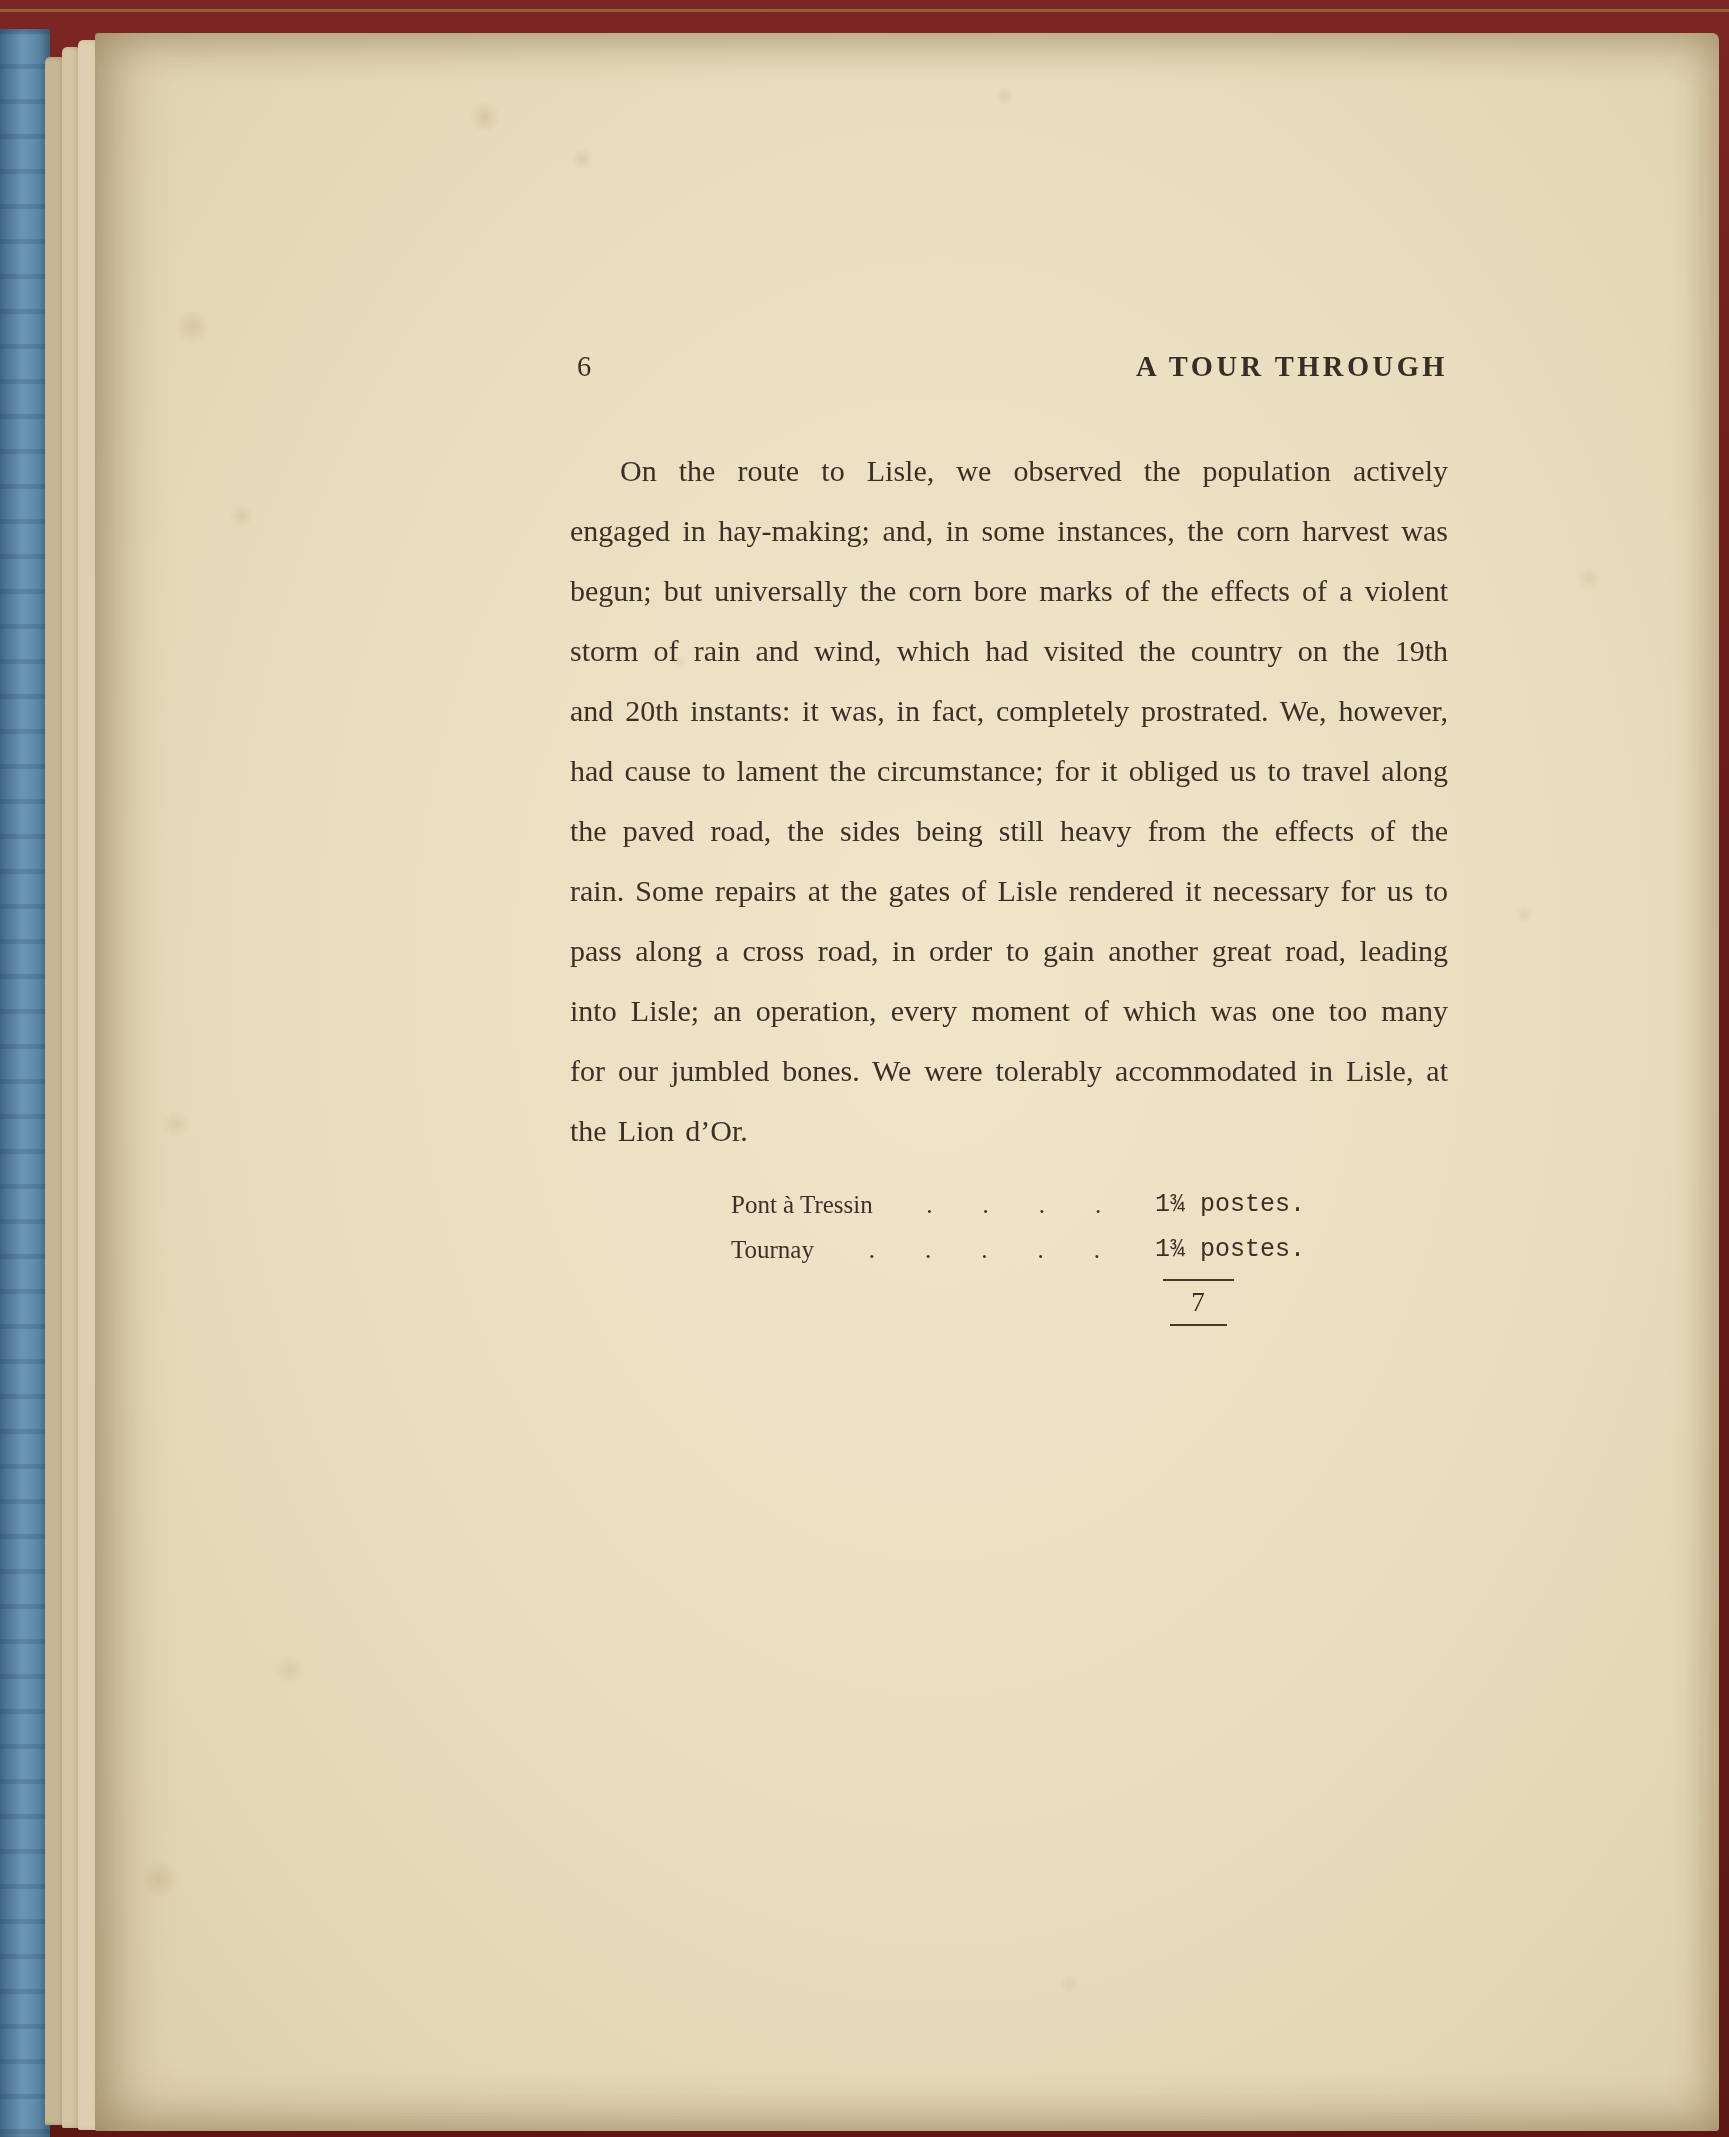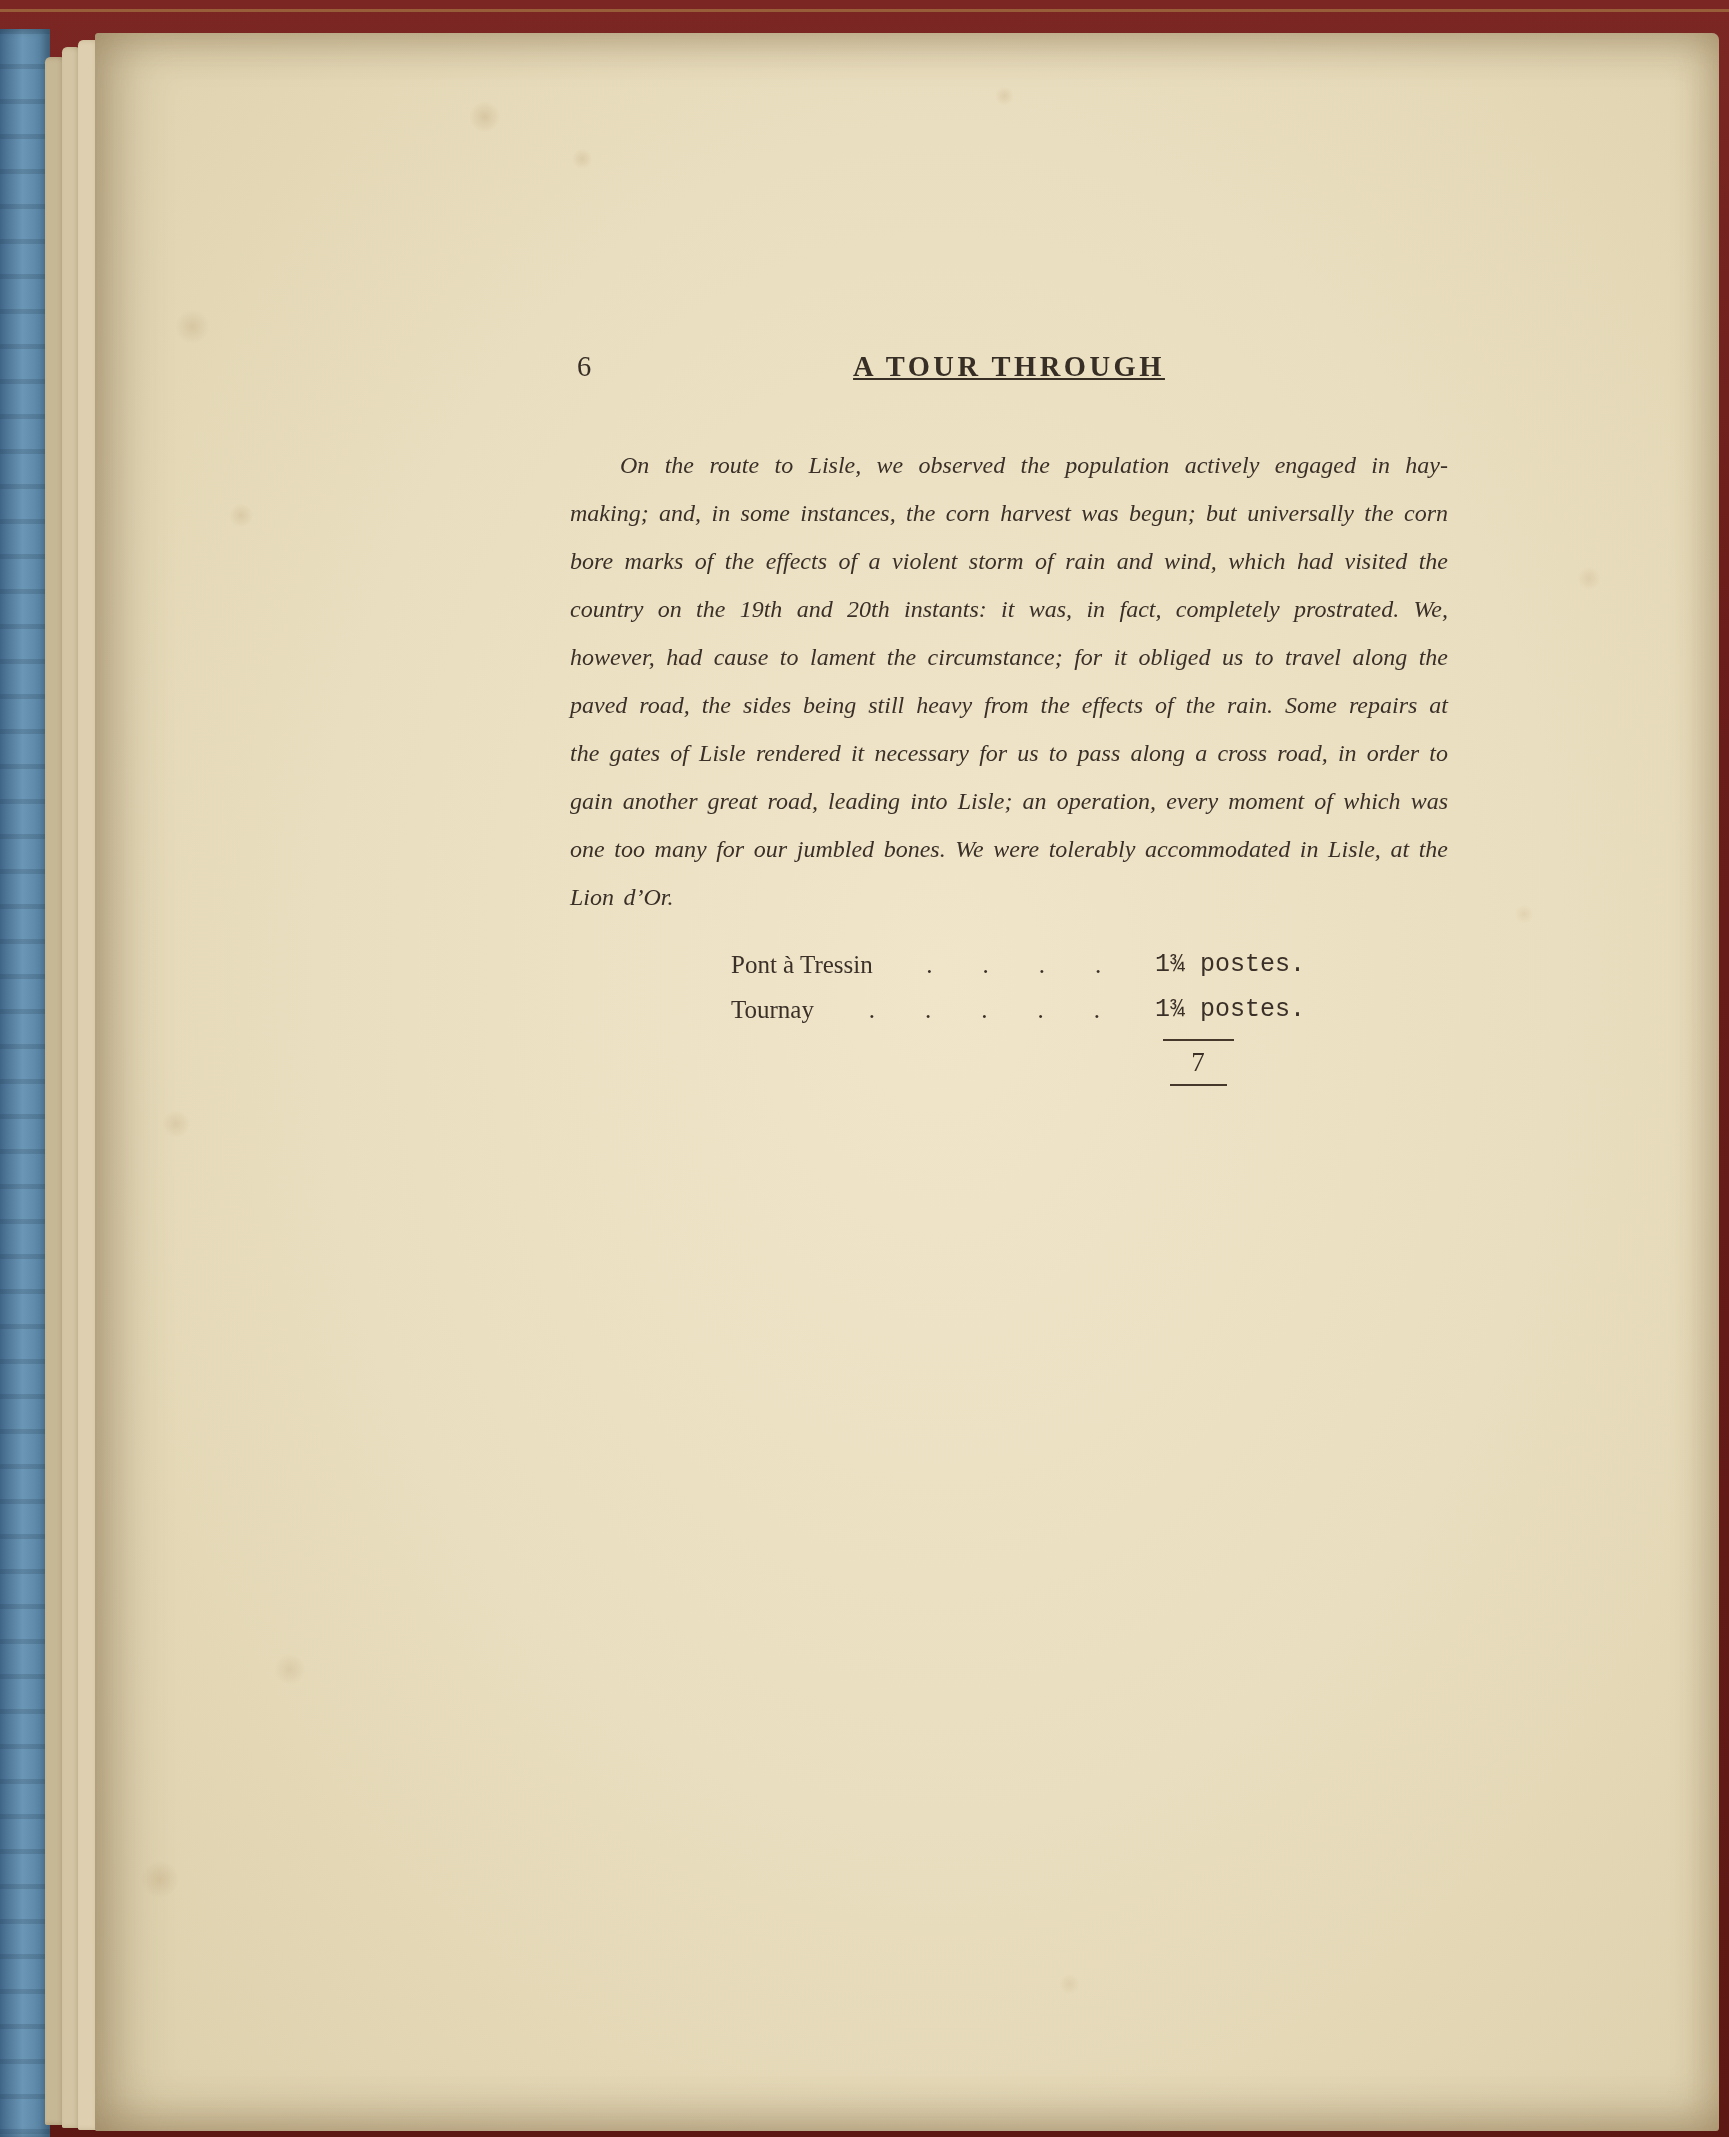--- a/index.html
+++ b/index.html
@@ -79,34 +79,32 @@
     height: 38px;
     font-size: 28.5px;
     color: #372e25;
   }
   .pageno {
     position: absolute;
     left: 7px; top: 0;
   }
   .head-title {
     display: block;
-    text-align: center;
+    text-align: right;
     letter-spacing: 3.5px;
     font-weight: 600;
-    text-decoration: underline;
   }
 
   p { margin: 0; }
 
   .body-text {
-    font-size: 24px;
-    line-height: 48px;
+    font-size: 30px;
+    line-height: 60px;
     text-align: justify;
     word-spacing: 3.5px;
-    font-style: italic;
   }
   .indent { text-indent: 50px; }
   .para1 { margin-top: 52px; }
   .para2 { margin-top: 62px; }
 
   .journey-intro {
     margin-top: 55px;
     font-size: 30px;
     line-height: 45px;
     word-spacing: 2.6px;

